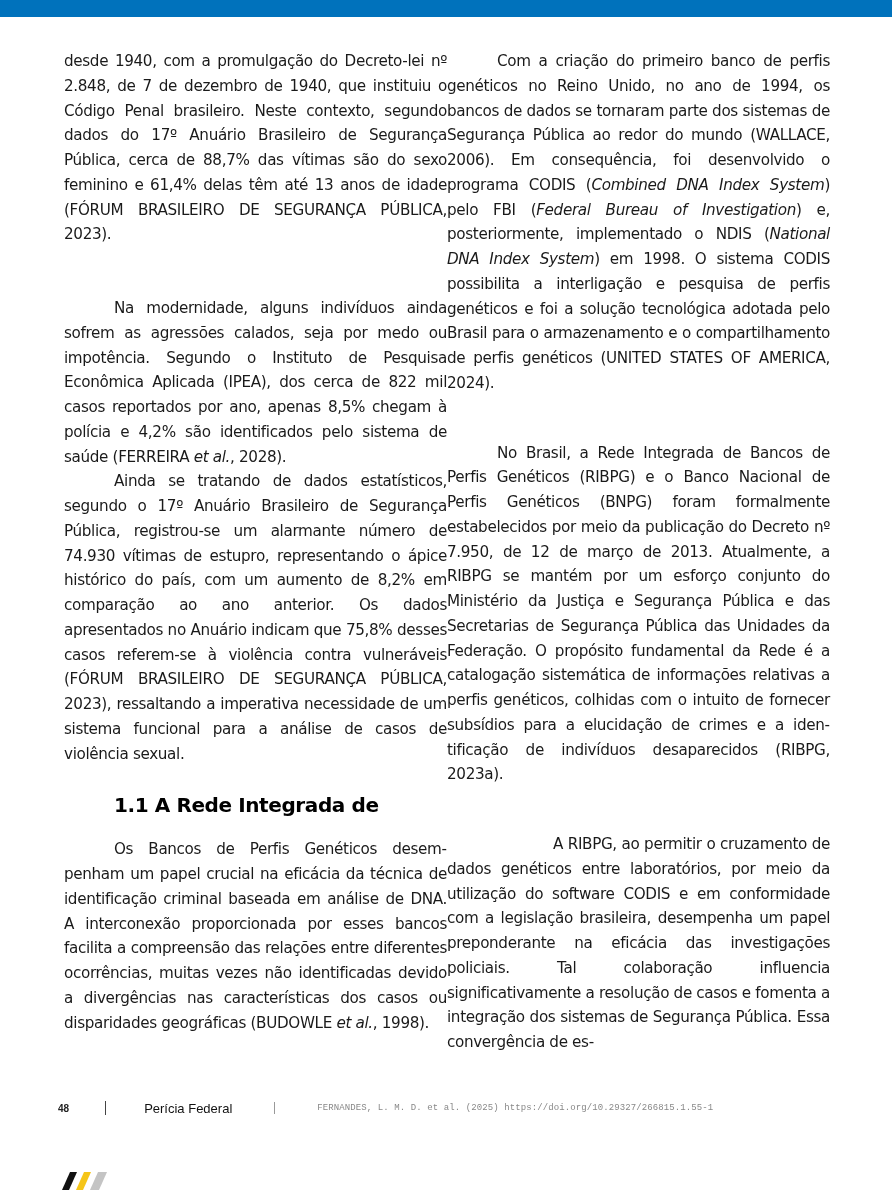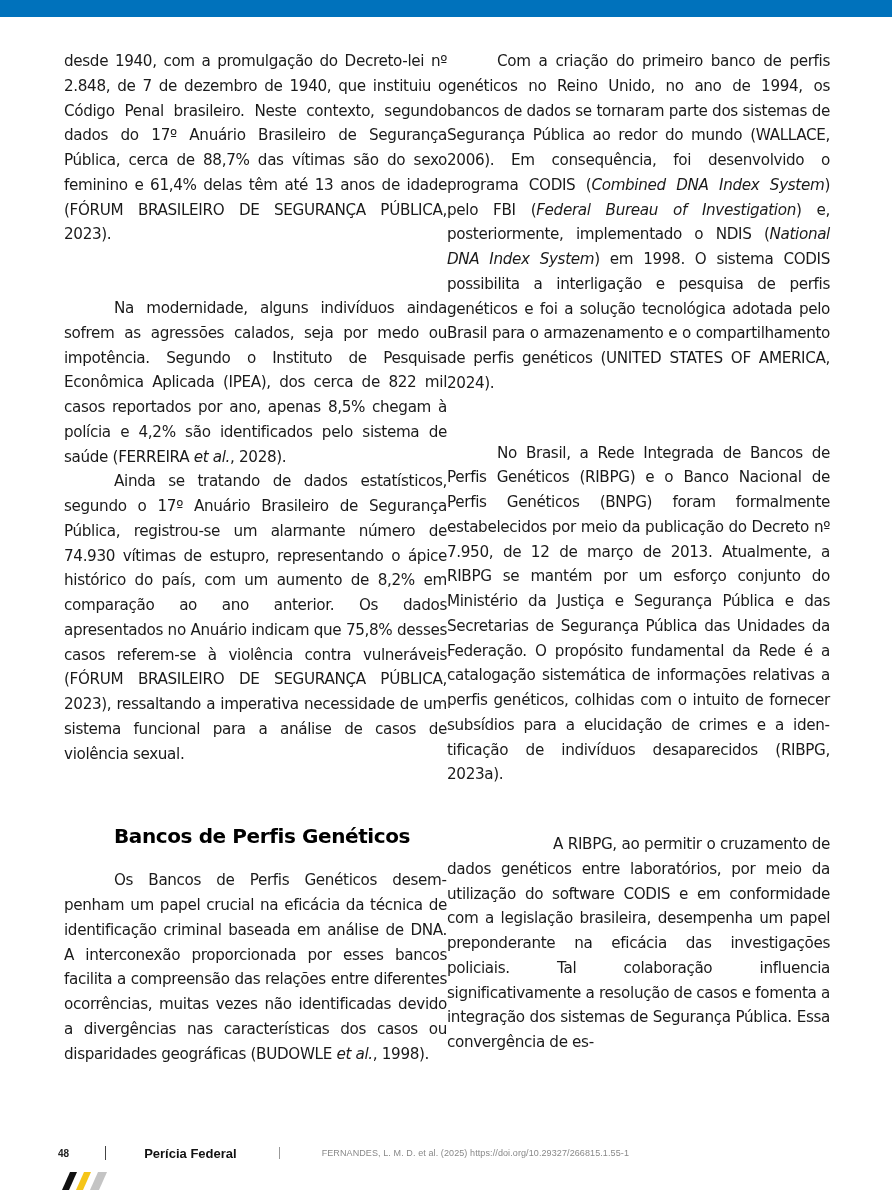--- a/index.html
+++ b/index.html
@@ -18,42 +18,42 @@
   .gap-md { height: 49px; }
   .gap-lg { height: 45px; }
   em { font-style: italic; }
   h2 {
     margin: 0; padding-left: 50px; font-size: 20px; line-height: 31px;
     font-weight: bold; color: #000; letter-spacing: -0.4px;
   }
   .head-gap-top { height: 24px; }
   .head-gap-bot { height: 16px; }
   .footer {
-    position: absolute; left: 58px; top: 1145px; height: 16px;
+    position: absolute; left: 58px; top: 1100px; height: 16px;
     display: flex; align-items: center; font-family: "Liberation Sans", sans-serif; gap: 32px;
   }
   .pg { font-size: 10px; color: #222; font-weight: bold; }
   .sep { width: 1px; height: 14px; background: #444; margin: 0 6px 0 4px; }
-  .journal { font-size: 13px; font-weight: bold; color: #111; }
+  .journal { font-size: 13px; font-weight: normal; color: #111; }
   .sep2 { width: 1px; height: 12px; background: #999; margin: 0 10px; }
-  .cite { font-size: 9px; color: #888; letter-spacing: 0.1px; }
+  .cite { font-size: 9px; color: #888; letter-spacing: 0.1px; font-family: Liberation Mono, monospace; }
   .logo { position: absolute; left: 62px; top: 1172px; height: 18px; width: 50px; }
 </style>
 </head>
 <body>
 
 <div class="topbar"></div>
 
 <div class="col col-left">
   <p>desde 1940, com a promulgação do Decreto-lei nº 2.848, de 7 de dezembro de 1940, que ins­tituiu o Código Penal brasileiro. Neste contex­to, segundo dados do 17º Anuário Brasileiro de Segurança Pública, cerca de 88,7% das vítimas são do sexo feminino e 61,4% delas têm até 13 anos de idade (FÓRUM BRASILEIRO DE SEGU­RANÇA PÚBLICA, 2023).</p>
   <div class="gap-md"></div>
   <p class="indent"><span>Na modernidade, alguns indivíduos ain­da sofrem as agressões calados, seja por medo ou impotência. Segundo o Instituto de Pesqui­sa Econômica Aplicada (IPEA), dos cerca de 822 mil casos reportados por ano, apenas 8,5% chegam à polícia e 4,2% são identificados pelo sistema de saúde (FERREIRA </span><em>et al.</em><span>, 2028).</span></p>
   <p class="indent">Ainda se tratando de dados estatísticos, segundo o 17º Anuário Brasileiro de Seguran­ça Pública, registrou-se um alarmante número de 74.930 vítimas de estupro, representando o ápice histórico do país, com um aumento de 8,2% em comparação ao ano anterior. Os dados apresentados no Anuário indicam que 75,8% desses casos referem-se à violência contra vul­neráveis (FÓRUM BRASILEIRO DE SEGURAN­ÇA PÚBLICA, 2023), ressaltando a imperativa necessidade de um sistema funcional para a análise de casos de violência sexual.</p>
   <div class="head-gap-top"></div>
-  <h2><br><span>Bancos de Perfis Genéticos</span></h2>
+  <h2><span>1.1 A Rede Integrada de</span><br></h2>
   <div class="head-gap-bot"></div>
   <p class="indent"><span>Os Bancos de Perfis Genéticos desem­penham um papel crucial na eficácia da téc­nica de identificação criminal baseada em análise de DNA. A interconexão proporcionada por esses bancos facilita a compreensão das relações entre diferentes ocorrências, muitas vezes não identificadas devido a divergências nas características dos casos ou disparidades geográficas (BUDOWLE </span><em>et al.</em><span>, 1998).</span></p>
 </div>
 
 <div class="col col-right">
   <p class="indent"><span>Com a criação do primeiro banco de per­fis genéticos no Reino Unido, no ano de 1994, os bancos de dados se tornaram parte dos sis­temas de Segurança Pública ao redor do mun­do (WALLACE, 2006). Em consequência, foi desenvolvido o programa CODIS (</span><em>Combined DNA Index System</em><span>) pelo FBI (</span><em>Federal Bureau of Investigation</em><span>) e, posteriormente, implemen­tado o NDIS (</span><em>National DNA Index System</em><span>) em 1998.  O sistema CODIS possibilita a interliga­ção e pesquisa de perfis genéticos e foi a so­lução tecnológica adotada pelo Brasil      para o armazenamento e o compartilhamento de perfis genéticos (UNITED STATES OF AMERI­CA, 2024).</span></p>
   <div class="gap-lg"></div>
   <p class="indent">No Brasil, a Rede Integrada de Bancos de Perfis Genéticos (RIBPG) e o Banco Nacio­nal de Perfis Genéticos (BNPG) foram formal­mente estabelecidos por meio da publicação do Decreto nº 7.950, de 12 de março de 2013. Atualmente, a RIBPG se mantém por um es­forço conjunto do Ministério da Justiça e Segu­rança Pública e das Secretarias de Segurança Pública das Unidades da Federação. O pro­pósito fundamental da Rede é a catalogação sistemática de informações relativas a perfis genéticos, colhidas com o intuito de fornecer subsídios para a elucidação de crimes e a iden­tificação de indivíduos desaparecidos (RIBPG, 2023a).</p>
   <div class="gap-lg"></div>
   <p class="indent-wide">A RIBPG, ao permitir o cruzamen­to de dados genéticos entre laboratórios, por meio da utilização do software CODIS e em conformidade com a legislação brasileira, de­sempenha um papel preponderante na eficá­cia das investigações policiais. Tal colaboração influencia significativamente a resolução de casos e fomenta a integração dos sistemas de Segurança Pública. Essa convergência de es-</p>

